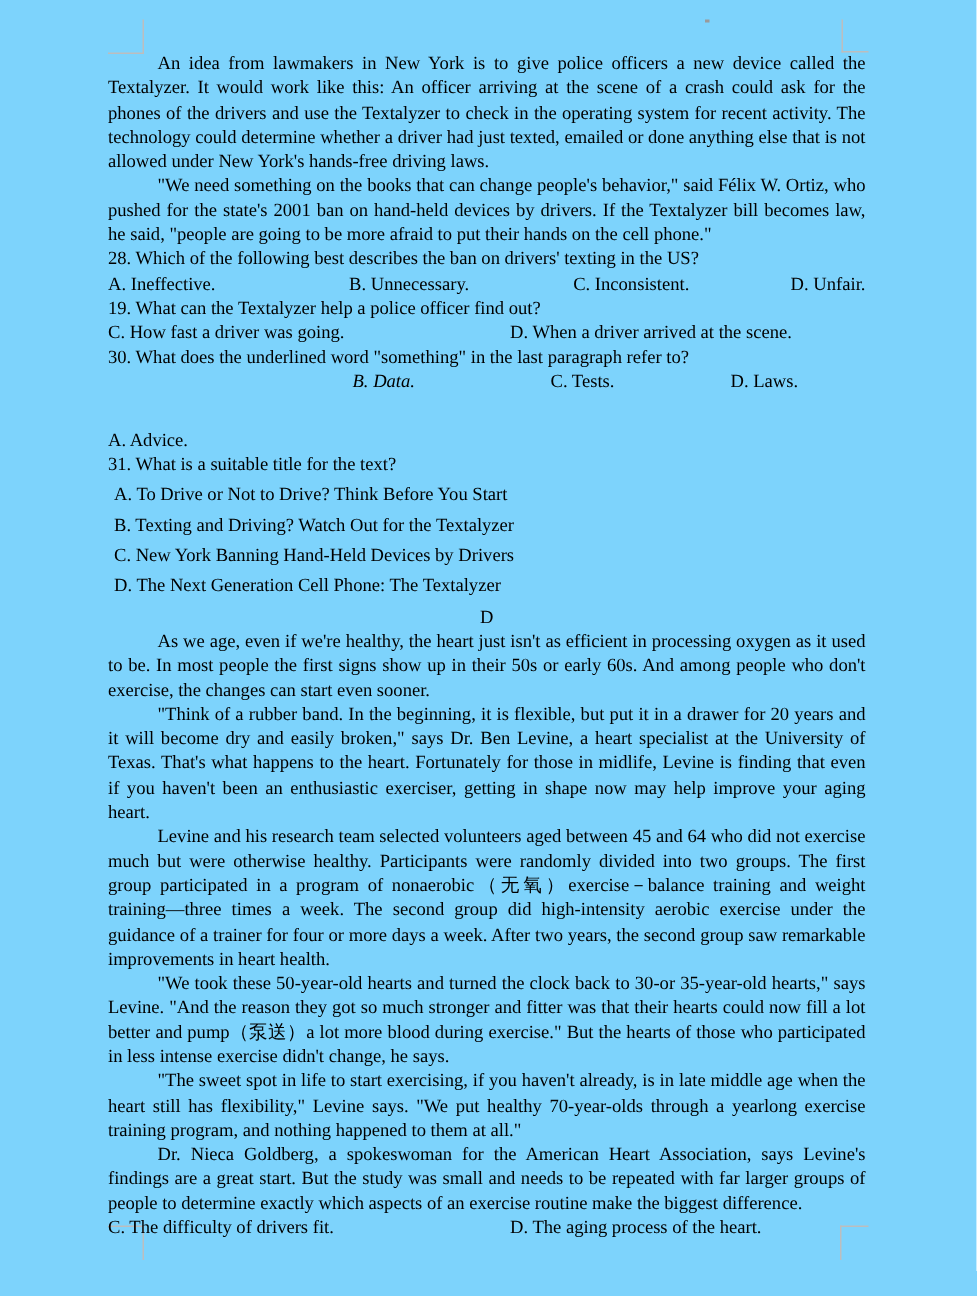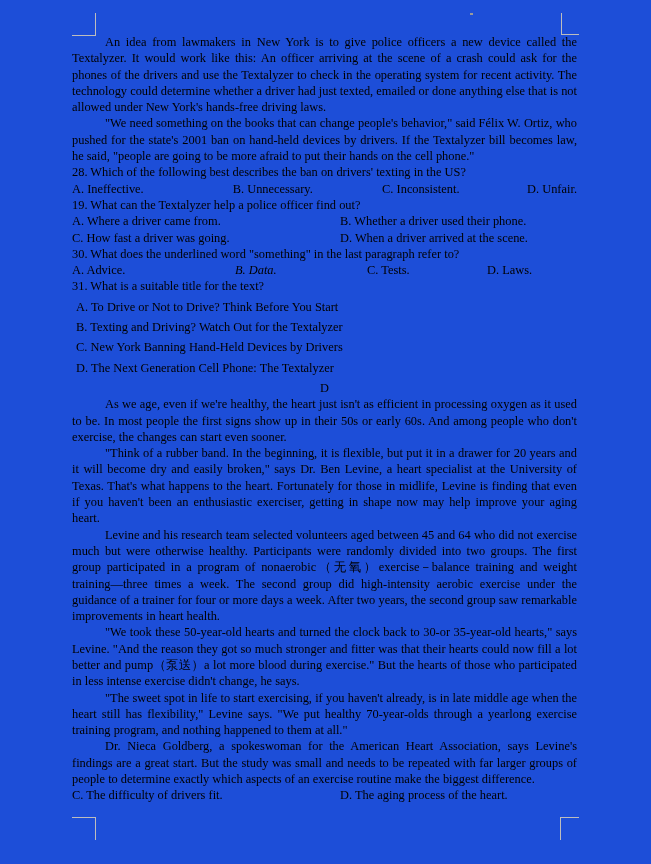--- a/index.html
+++ b/index.html
@@ -1,39 +1,39 @@
 <!DOCTYPE html>
 <html><head>
 <meta charset="utf-8">
 <style>
   html,body { margin:0; padding:0; background:#ffffff; }
   .page {
     position:relative;
     width:651px; height:864px;
-    background:#1d4ed8;
+    background:#7dd3fc;
     overflow:hidden;
     font-family:"Liberation Serif", serif;
     font-size:12.4px;
     line-height:16.3px;
     color:#000000;
   }
   .content {
     position:absolute;
     left:72px; top:34px;
     width:505px;
   }
   .para { margin:0; text-align:justify; text-indent:33px; }
   .stem { margin:0; }
   .opt-line { margin:4px; }
   .opts { display:flex; margin:0;gap:40px; }
   .opts .c { display:block; white-space:nowrap; }
   
   .q28c1 { width:138px; } .q28c2 { width:125px; } .q28c3 { width:120px; }
   
-  .q30c1 { width:123px; } .q30c2 { width:92px;font-style:italic; } .q30c3 { width:80px; }
+  .q30c1 { width:123px;margin-top:39px; } .q30c2 { width:92px;font-style:italic; } .q30c3 { width:80px; }
   
   .col2a { width:228px; }
   .heading { text-align:center; margin:0; }
   .u { text-underline-offset:2px; }
   
   .mark { position:absolute; }
   .mark-tl { left:72px; top:13px; width:23px; height:22px;
              border-right:1px solid #bdbdbd; border-bottom:1px solid #bdbdbd; }
   .mark-tr { left:561px; top:13px; width:17px; height:21px;
              border-left:1px solid #bdbdbd; border-bottom:1px solid #bdbdbd; }
@@ -63,24 +63,20 @@
     <div class="stem">28. Which of the following best describes the ban on drivers' texting in the US?</div>
     <div class="opts">
       <span class="c q28c1">A. Ineffective.</span>
       <span class="c q28c2">B. Unnecessary.</span>
       <span class="c q28c3">C. Inconsistent.</span>
       <span class="c">D. Unfair.</span>
     </div>
 
     <div class="stem">19. What can the Textalyzer help a police officer find out?</div>
     <div class="opts">
-      <span class="c col2a">A. Where a driver came from.</span>
-      <span class="c">B. Whether a driver used their phone.</span>
-    </div>
-    <div class="opts">
       <span class="c col2a">C. How fast a driver was going.</span>
       <span class="c">D. When a driver arrived at the scene.</span>
     </div>
 
     <div class="stem">30. What does the underlined word "something" in the last paragraph refer to?</div>
     <div class="opts">
       <span class="c q30c1">A. Advice.</span>
       <span class="c q30c2">B. Data.</span>
       <span class="c q30c3">C. Tests.</span>
       <span class="c">D. Laws.</span>

